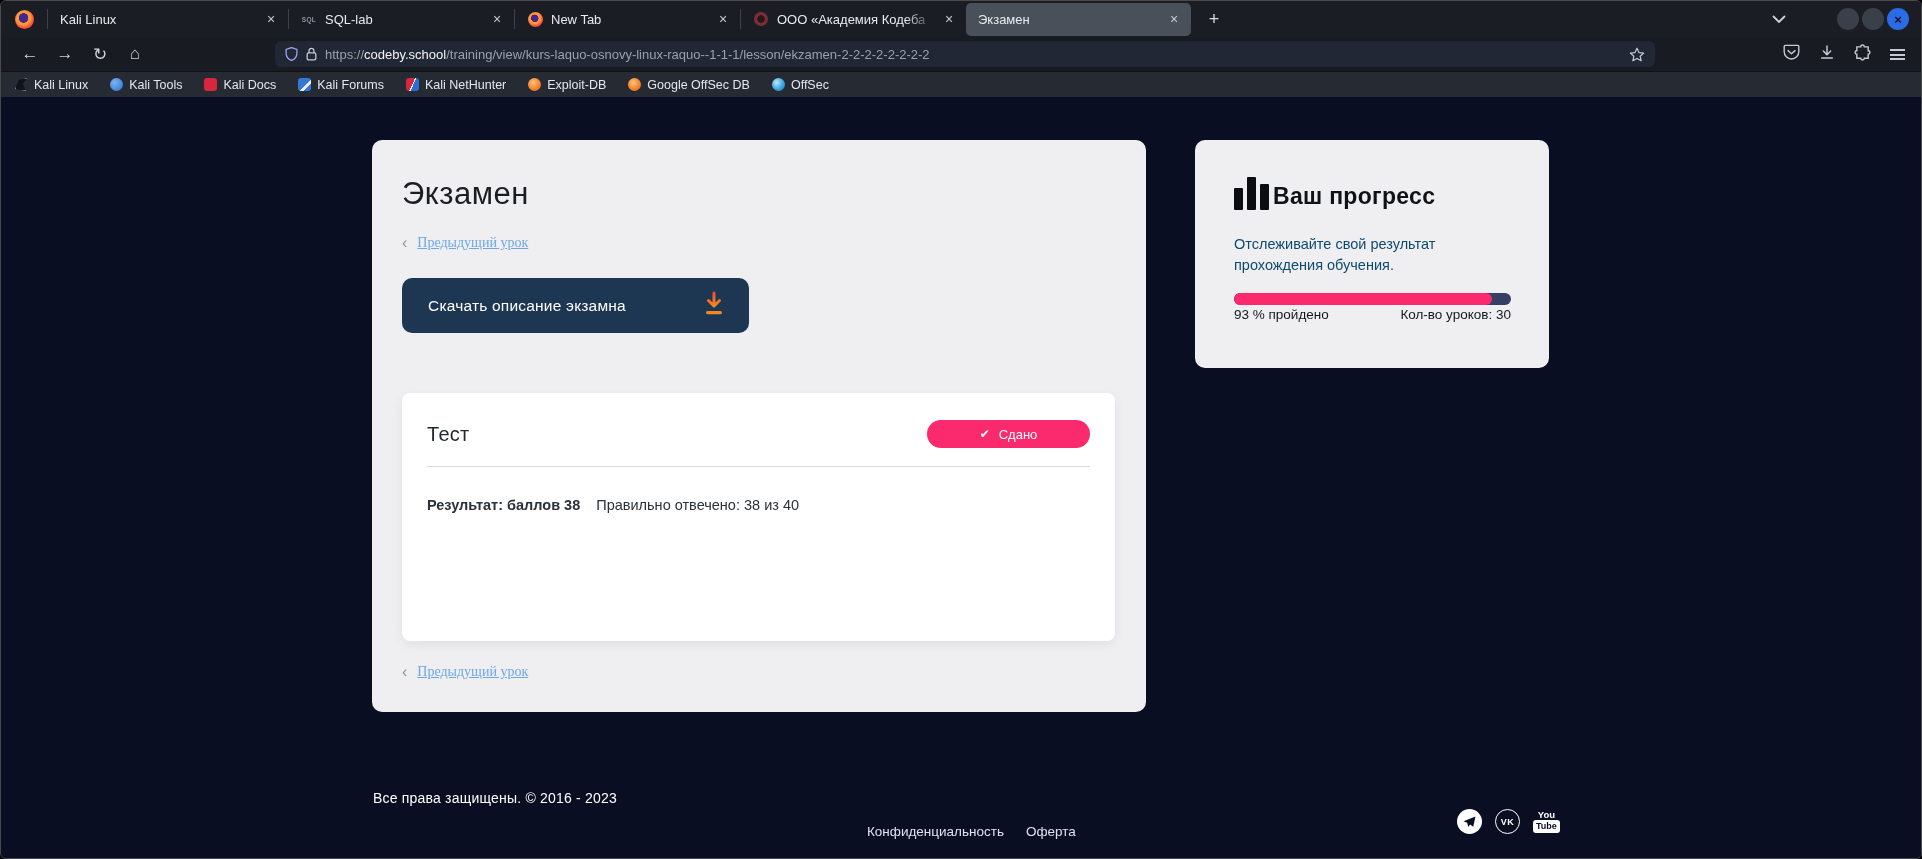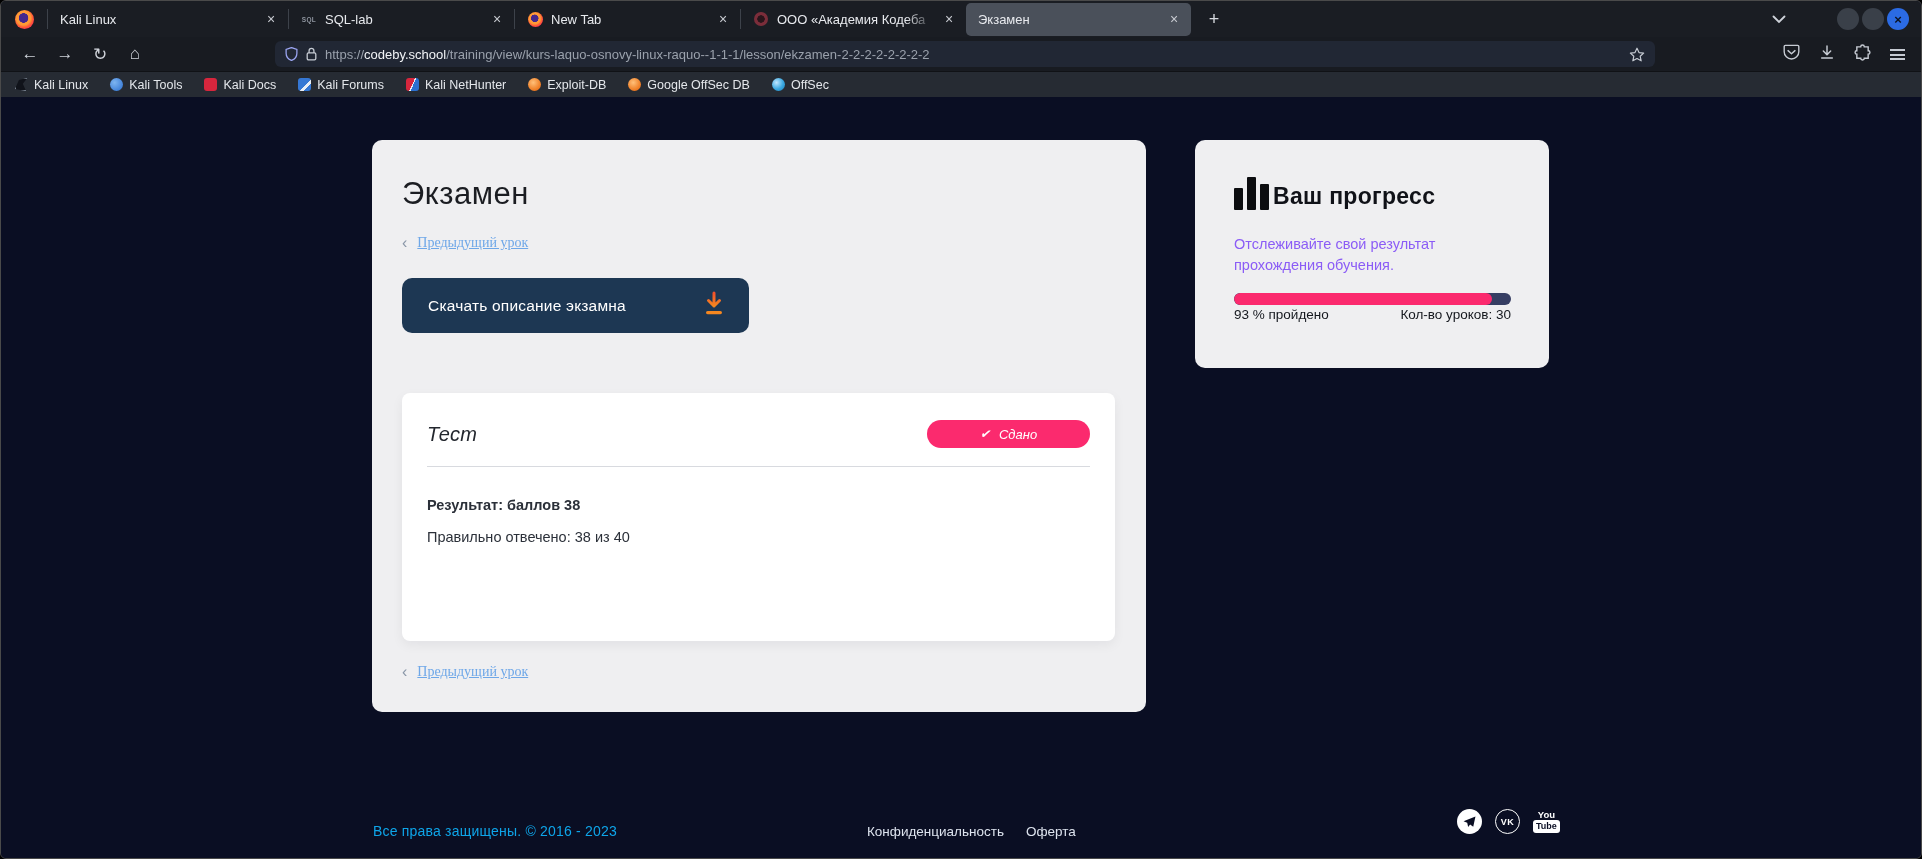--- a/index.html
+++ b/index.html
@@ -59,42 +59,42 @@
 
   .main-card { position:absolute; left:371px; top:43px; width:774px; height:572px; background:#efeff1; border-radius:10px; padding:36px 30px 0; }
   .page-title { font-size:31px; font-weight:500; color:#1b1d22; letter-spacing:.5px; }
   .prev-link { margin-top:22px; display:flex; align-items:center; gap:10px; font-size:14px; }
   .prev-link .chev { color:#8a97a8; font-size:16px; }
   .prev-link a { color:#6ea7e8; text-decoration:underline; cursor:pointer;font-family:Liberation Serif, serif; }
 
   .dl-btn { margin-top:26px; width:347px; height:55px; background:#1d3753; border:none; border-radius:10px; display:flex; align-items:center; justify-content:space-between; padding:0 24px 0 26px; color:#fff; font-size:15.5px; letter-spacing:.2px; cursor:pointer; font-family:inherit; }
 
   .test-card { margin-top:60px; width:713px; height:248px; background:#fff; border-radius:8px; box-shadow:0 4px 12px rgba(10,15,35,.06); padding:27px 25px 0; }
-  .test-head { display:flex; align-items:center; justify-content:space-between;font-style:italic; }
+  .test-head { display:flex; align-items:center; justify-content:space-between; }
   .test-title { font-size:20px; color:#23272e; font-weight:500; letter-spacing:.3px; }
   .badge { height:28px; min-width:163px; background:#fb2a6e; border-radius:99px; color:#fff; font-size:13px; display:flex; align-items:center; justify-content:center; gap:9px; padding:0 14px; }
   .badge .chk { font-size:12px; }
   .divider { border-bottom:1px solid #d8dadf; margin-top:18px; }
-  .result-lines { margin-top:30px; display:flex; flex-direction:column; gap:16px; font-size:14.5px; color:#2b3039; }
+  .result-lines { margin-top:30px; display:flex; flex-direction:row; gap:16px; font-size:14.5px; color:#2b3039; }
   .result-lines .bold { font-weight:700; }
 
   .prev-link.bottom { margin-top:22px; }
 
   .progress-card { position:absolute; left:1194px; top:43px; width:354px; height:228px; background:#efeff1; border-radius:10px; padding:37px 38px 0 39px; }
   .pc-head { display:flex; align-items:flex-end; gap:4px; }
   .bars { display:flex; align-items:flex-end; gap:4px; height:33px; }
   .bars i { width:9px; background:#0c0d10; border-radius:1px; display:block; }
   .bars i:nth-child(1){ height:22px; } .bars i:nth-child(2){ height:33px; } .bars i:nth-child(3){ height:26px; }
   .pc-title { font-size:23px; font-weight:600; color:#101218; letter-spacing:.3px; }
-  .pc-desc { margin-top:24px; font-size:14.5px; color:#8b5cf6; line-height:21px; width:250px; }
+  .pc-desc { margin-top:24px; font-size:14.5px; color:#0c4a6e; line-height:21px; width:250px; }
   .pbar { margin-top:17px; height:12px; border-radius:99px; background:#363e63; overflow:hidden; width:277px; }
   .pbar-fill { height:100%; background:#fb2a6e; border-radius:99px; width:0; }
   .pc-stats { margin-top:2px; display:flex; justify-content:space-between; width:277px; font-size:13.5px; color:#15181e; }
 
-  .footer-copy { position:absolute; left:372px; top:726px; color:#0ea5e9; font-size:14px; font-weight:500; letter-spacing:.2px; }
+  .footer-copy { position:absolute; left:372px; top:693px; color:#ffffff; font-size:14px; font-weight:500; letter-spacing:.2px; }
   .footer-links { position:absolute; left:866px; top:727px; display:flex; gap:22px; font-size:13.5px; color:#dde3ee; }
   .footer-links span { cursor:pointer; }
   .socials { position:absolute; left:1456px; top:712px; display:flex; align-items:center; gap:13px; }
   .tg { width:25px; height:25px; border-radius:50%; background:#fff; display:flex; align-items:center; justify-content:center; }
   .vk { width:25px; height:25px; border-radius:50%; border:1.6px solid #fff; display:flex; align-items:center; justify-content:center; color:#fff; font-size:9px; font-weight:700; letter-spacing:.4px; }
   .yt { display:flex; flex-direction:column; align-items:center; line-height:1; cursor:pointer; }
   .yt-top { color:#fff; font-size:9.5px; font-weight:700; }
   .yt-box { margin-top:1px; background:#fff; border-radius:3px; color:#0a0e23; font-size:9px; font-weight:700; padding:2px 3px; }
 </style>
 </head>

